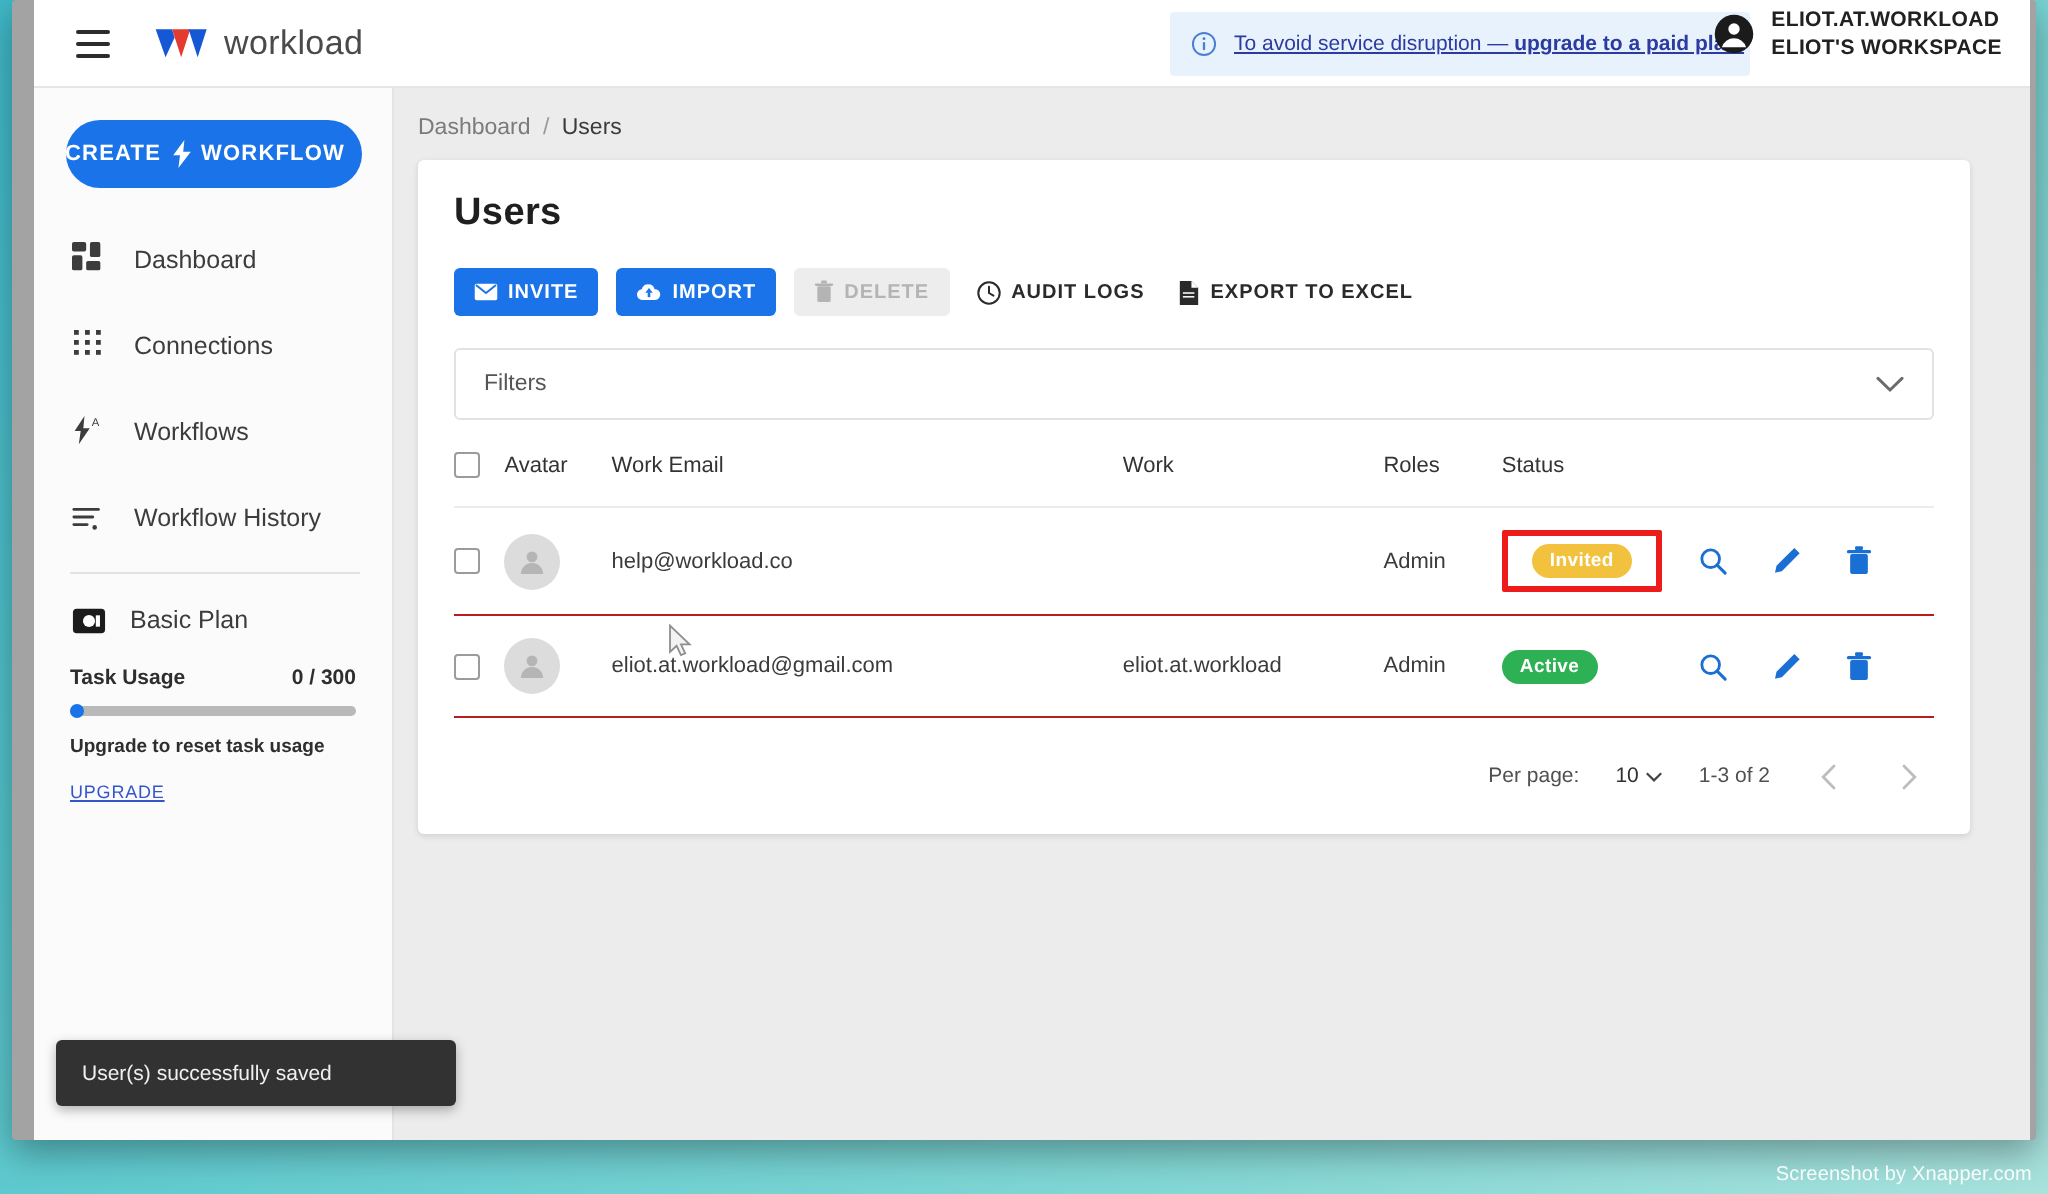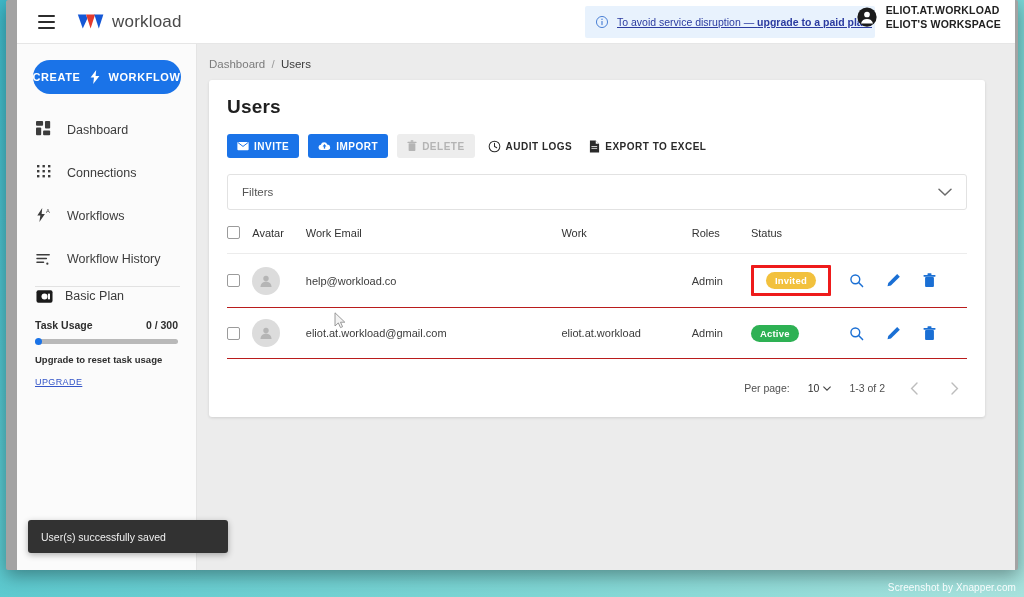--- a/index.html
+++ b/index.html
@@ -112,21 +112,21 @@
   }
   #create-btn {
     margin: 16px auto 0;
     width: 148px; height: 34px;
     background: #1a73e8;
     border: none; border-radius: 17px;
     color: #fff;
     font-family: inherit;
     font-size: 11px; font-weight: bold;
     letter-spacing: .6px;
-    display: flex; align-items: center; justify-content: space-between;
+    display: flex; align-items: center; justify-content: flex-start;
     gap: 5px;
     cursor: pointer;
   }
   .nav-list { margin-top: 14px; }
   .nav-item {
     height: 43px;
     display: flex; align-items: center;
     gap: 14px;
     padding-left: 18px;
     cursor: pointer;
@@ -134,21 +134,21 @@
   .nav-ico { width: 18px; height: 18px; flex: 0 0 18px;
              display: flex; align-items: center; justify-content: center; }
   .nav-label { font-size: 12.5px; color: #3c3c3c; }
 
   .sb-divider {
     margin: 6px 16px 0 18px;
     height: 1px; background: #e2e2e2;
   }
 
   #plan {
-    margin-top: 0;
+    margin-top: 14px;
     padding: 0 18px;
   }
   .plan-head { display: flex; align-items: center; gap: 12px; }
   .plan-name { font-size: 12.5px; color: #3c3c3c; }
   .usage-row {
     display: flex; justify-content: space-between; align-items: baseline;
     margin-top: 14px;
   }
   .usage-label { font-size: 10.5px; font-weight: bold; color: #2e2e2e; text-align: right; }
   .usage-value { font-size: 10.5px; font-weight: bold; color: #2e2e2e; }

